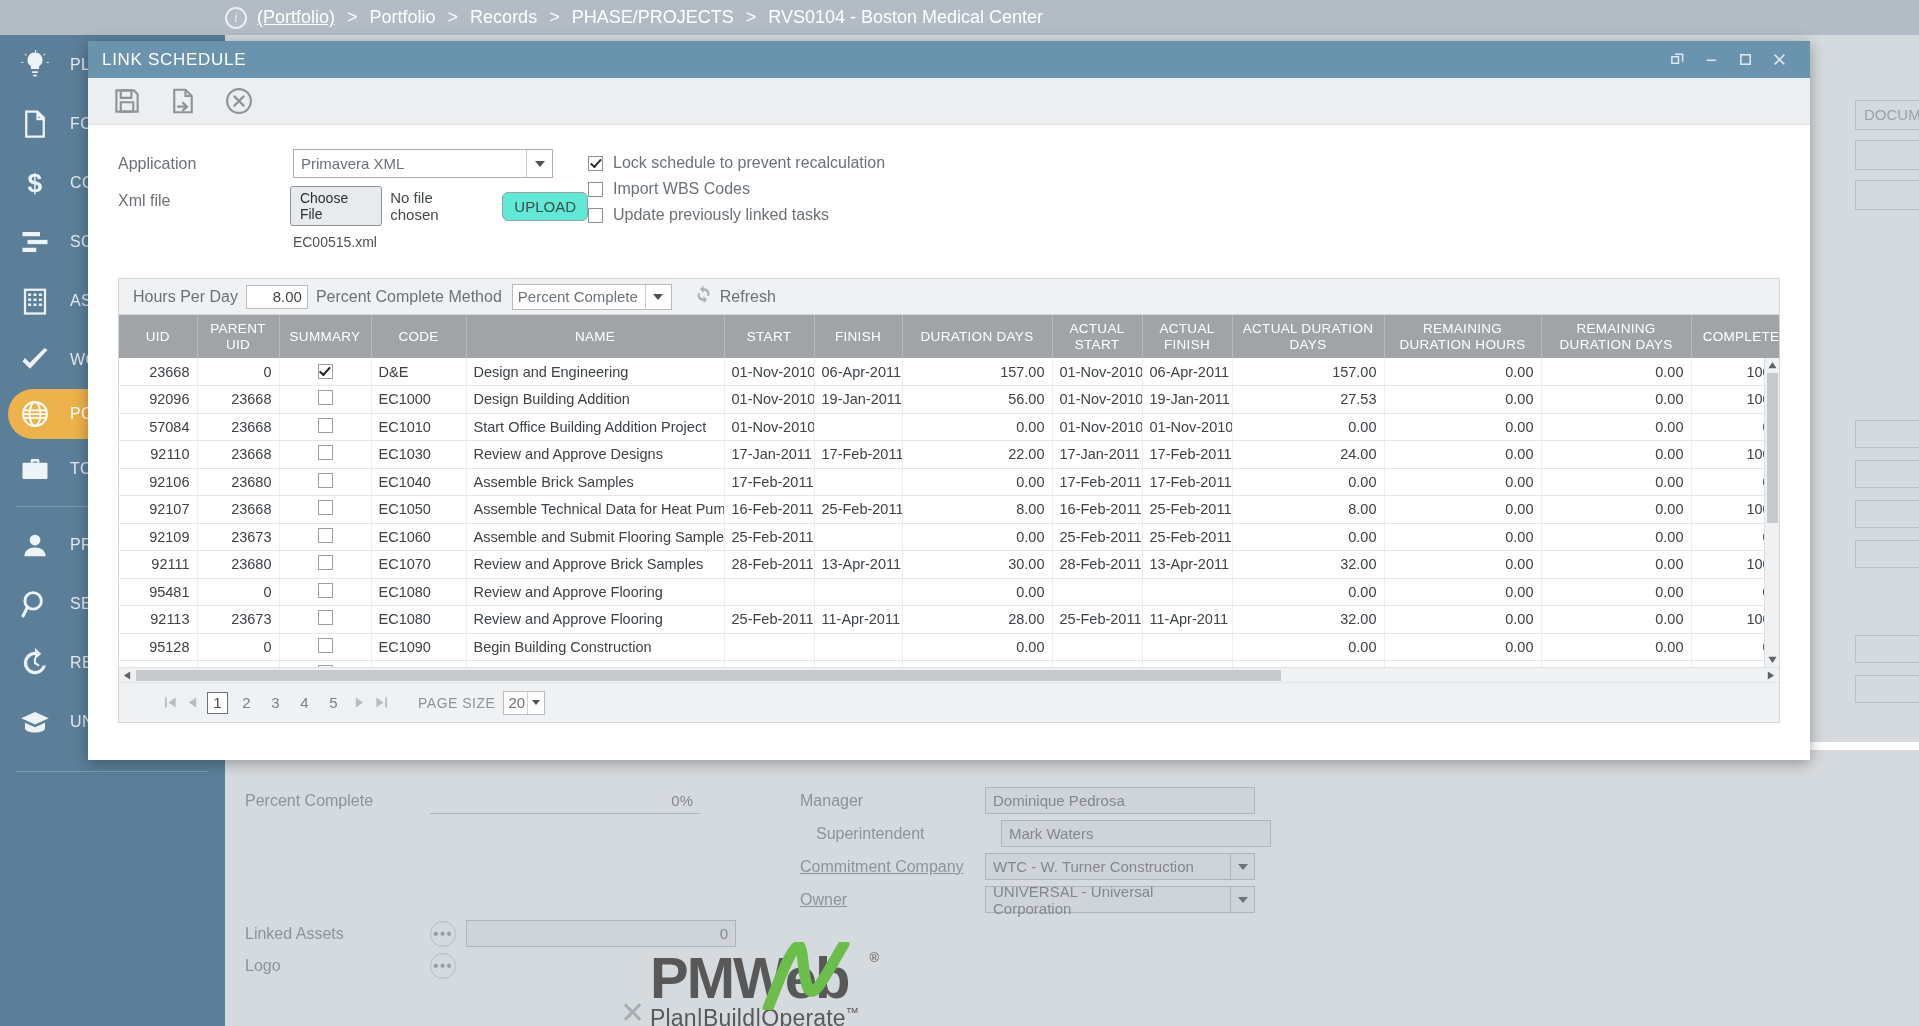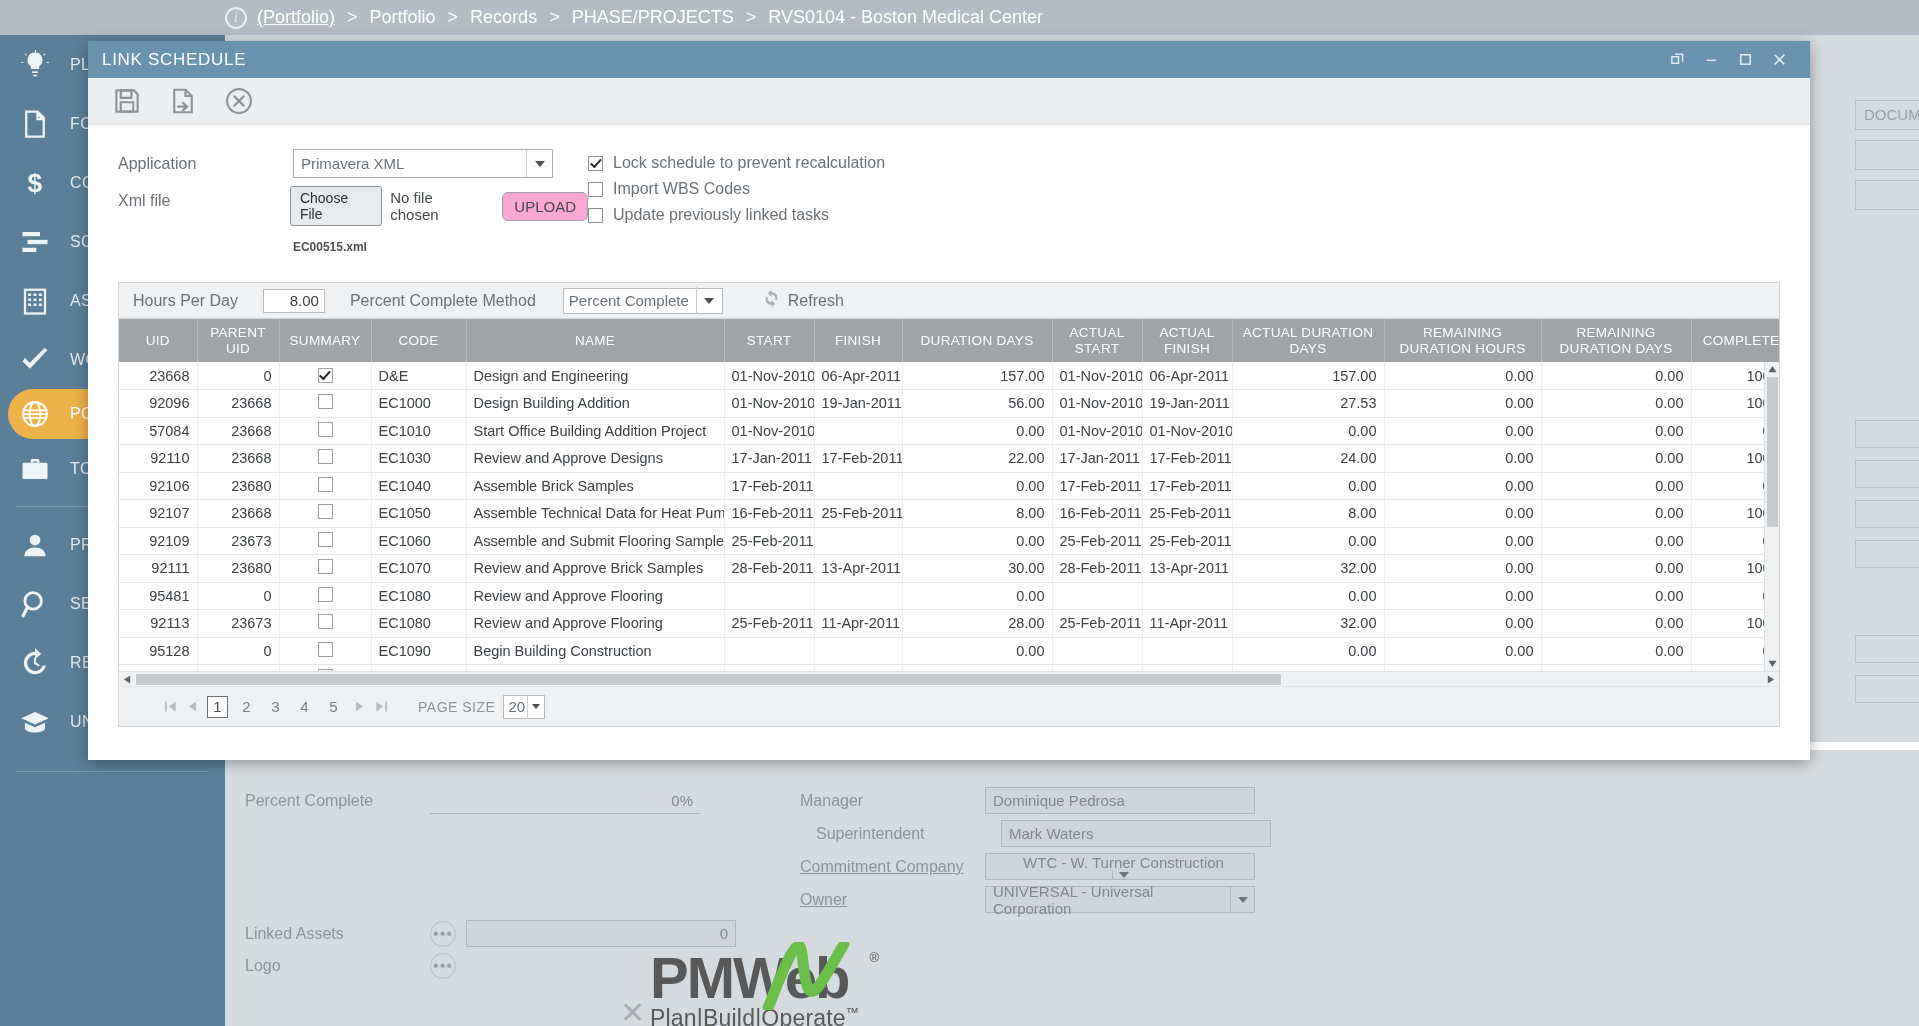--- a/index.html
+++ b/index.html
@@ -135,42 +135,42 @@
   .sel-arrow::after { content: ""; border-left: 5px solid transparent;
                border-right: 5px solid transparent; border-top: 6px solid #4b5155; }
 
   .file-row { display: flex; align-items: center; gap: 8px; }
   .choose-btn {
     border: 1px solid #8d9499; background: #e9eaec; border-radius: 3px;
     padding: 3px 9px; font-size: 14px; color: #2b2f33; cursor: pointer;
   }
   .no-file { font-size: 15px; color: #44494d; }
   .upload-btn {
-    border: 1px solid #9aa0a5; border-radius: 6px; background: #f9a8d4;
+    border: 1px solid #9aa0a5; border-radius: 6px; background: #5eead4;
     padding: 5px 11px; font-size: 15px; color: #44494d; margin-left: 12px; cursor: pointer;
   }
-  .xml-name { font-size: 12px; color: #4c5155; padding-left: 3px; margin-top: 14px; font-weight: bold; }
+  .xml-name { font-size: 14px; color: #4c5155; padding-left: 3px; margin-top: 8px; }
 
   .form-right { padding-top: 3px; }
   .cbrow { display: flex; align-items: center; gap: 10px; height: 26px; margin-bottom: 0; cursor: pointer; }
   .cbox {
     width: 15px; height: 15px; border: 1px solid #8b9196; background: #fff;
     display: flex; align-items: center; justify-content: center; flex: 0 0 15px;
   }
   .cbox.checked::after {
     content: ""; width: 4px; height: 9px; border: solid #2a2f33;
     border-width: 0 2px 2px 0; transform: rotate(42deg) translate(-1px,-1px);
   }
   .cblabel { font-size: 16px; color: #6b7277; }
 
   
   .grid-wrap { margin-top: 22px; border: 1px solid #d2d6d9; }
   .grid-toolbar {
     height: 36px; background: #f0f1f3; border-bottom: 1px solid #d2d6d9;
-    display: flex; align-items: center; padding-left: 14px; gap: 17px;
+    display: flex; align-items: center; padding-left: 14px; gap: 0;
   }
   .gt-label { font-size: 16px; color: #6b7277; padding: 0 8px 0 0; }
   .hpd-input {
     width: 62px; height: 24px; border: 1px solid #b7bcc0; background: #fff;
     font-size: 15px; color: #3f4448; text-align: right; padding-right: 5px;
     display: flex; align-items: center; justify-content: flex-end;
   }
   .pcm-sel {
     width: 160px; height: 26px; border: 1px solid #b7bcc0; background: #fff;
     display: flex; align-items: center; font-size: 15px; color: #6b7277; margin-left: 2px;
@@ -424,21 +424,21 @@
     <div class="bg-row" style="left:575px; top:752px;">
       <div class="bg-label" style="width:185px;">Manager</div>
       <div class="bg-input" style="width:270px;">Dominique Pedrosa</div>
     </div>
     <div class="bg-row" style="left:591px; top:785px;">
       <div class="bg-label" style="width:185px;">Superintendent</div>
       <div class="bg-input" style="width:270px;">Mark Waters</div>
     </div>
     <div class="bg-row" style="left:575px; top:818px;">
       <div class="bg-label link" style="width:185px;">Commitment Company</div>
-      <div class="bg-input" style="width:270px; padding-right:0;flex-direction:column;">
+      <div class="bg-input" style="width:270px; padding-right:0;">
         <span style="flex:1">WTC - W. Turner Construction</span>
         <span class="dd-arrow-sm"></span>
       </div>
     </div>
     <div class="bg-row" style="left:575px; top:851px;">
       <div class="bg-label link" style="width:185px;">Owner</div>
       <div class="bg-input" style="width:270px; padding-right:0;">
         <span style="flex:1">UNIVERSAL - Universal Corporation</span>
         <span class="dd-arrow-sm"></span>
       </div>

